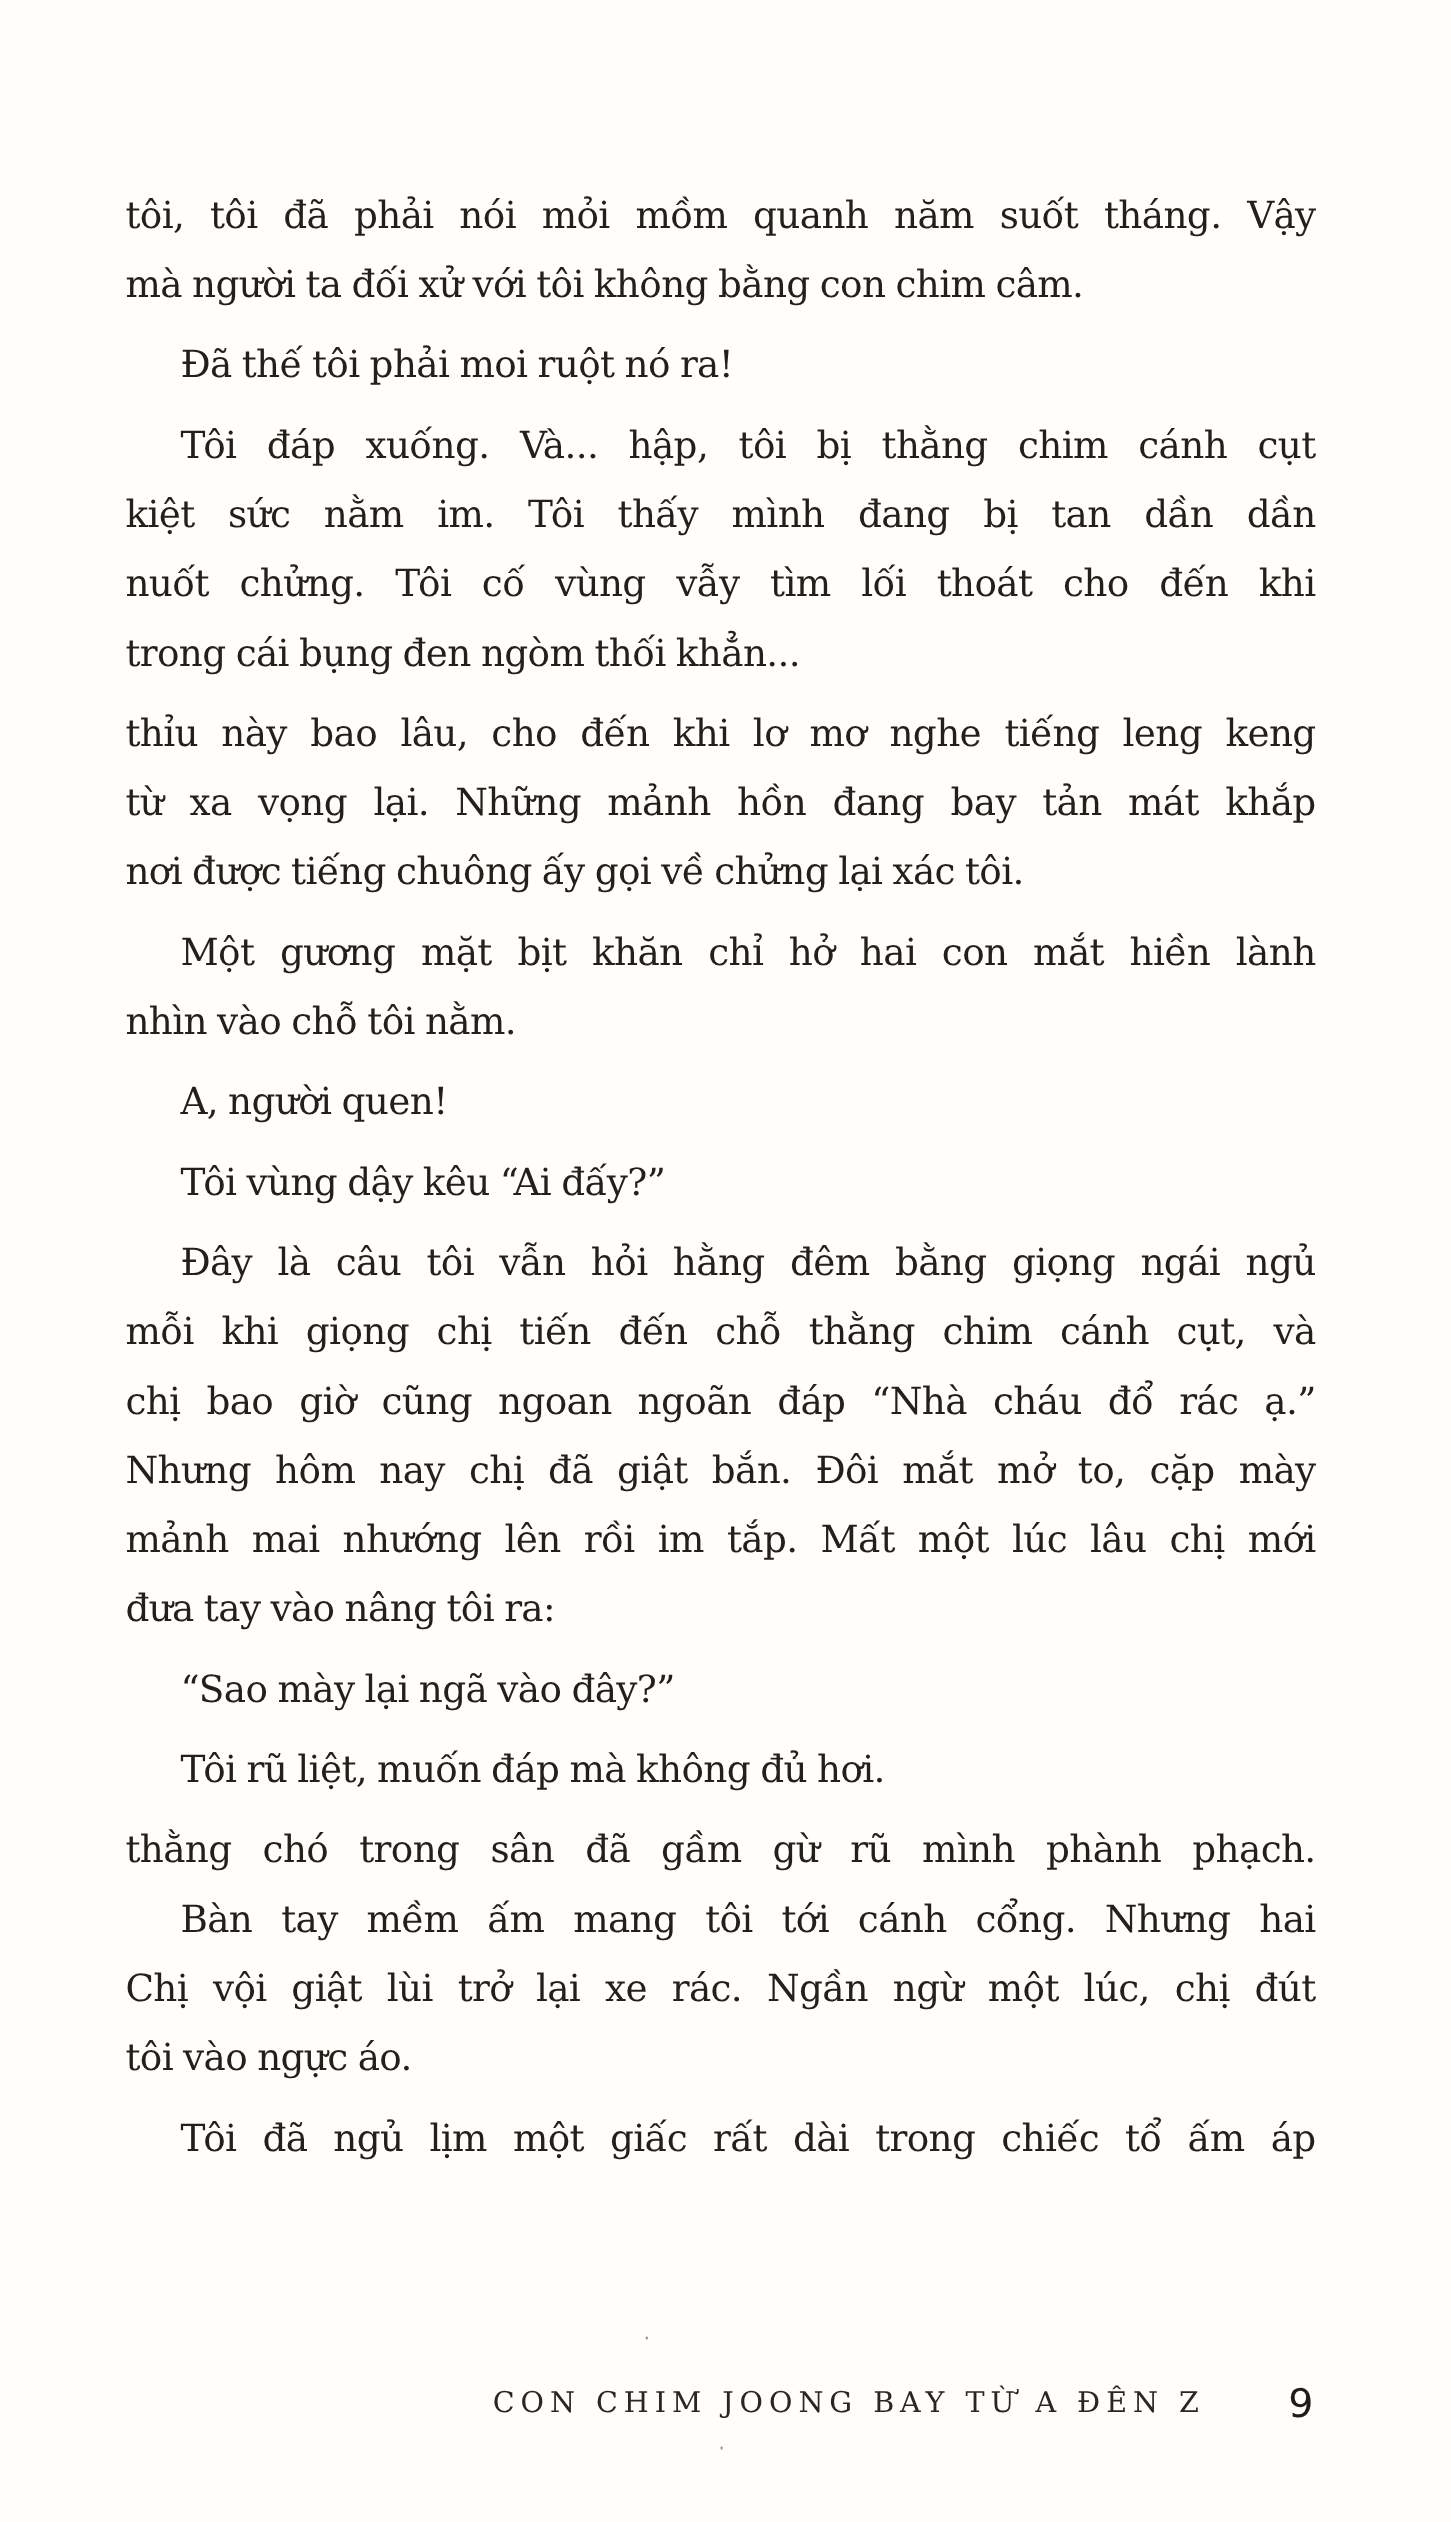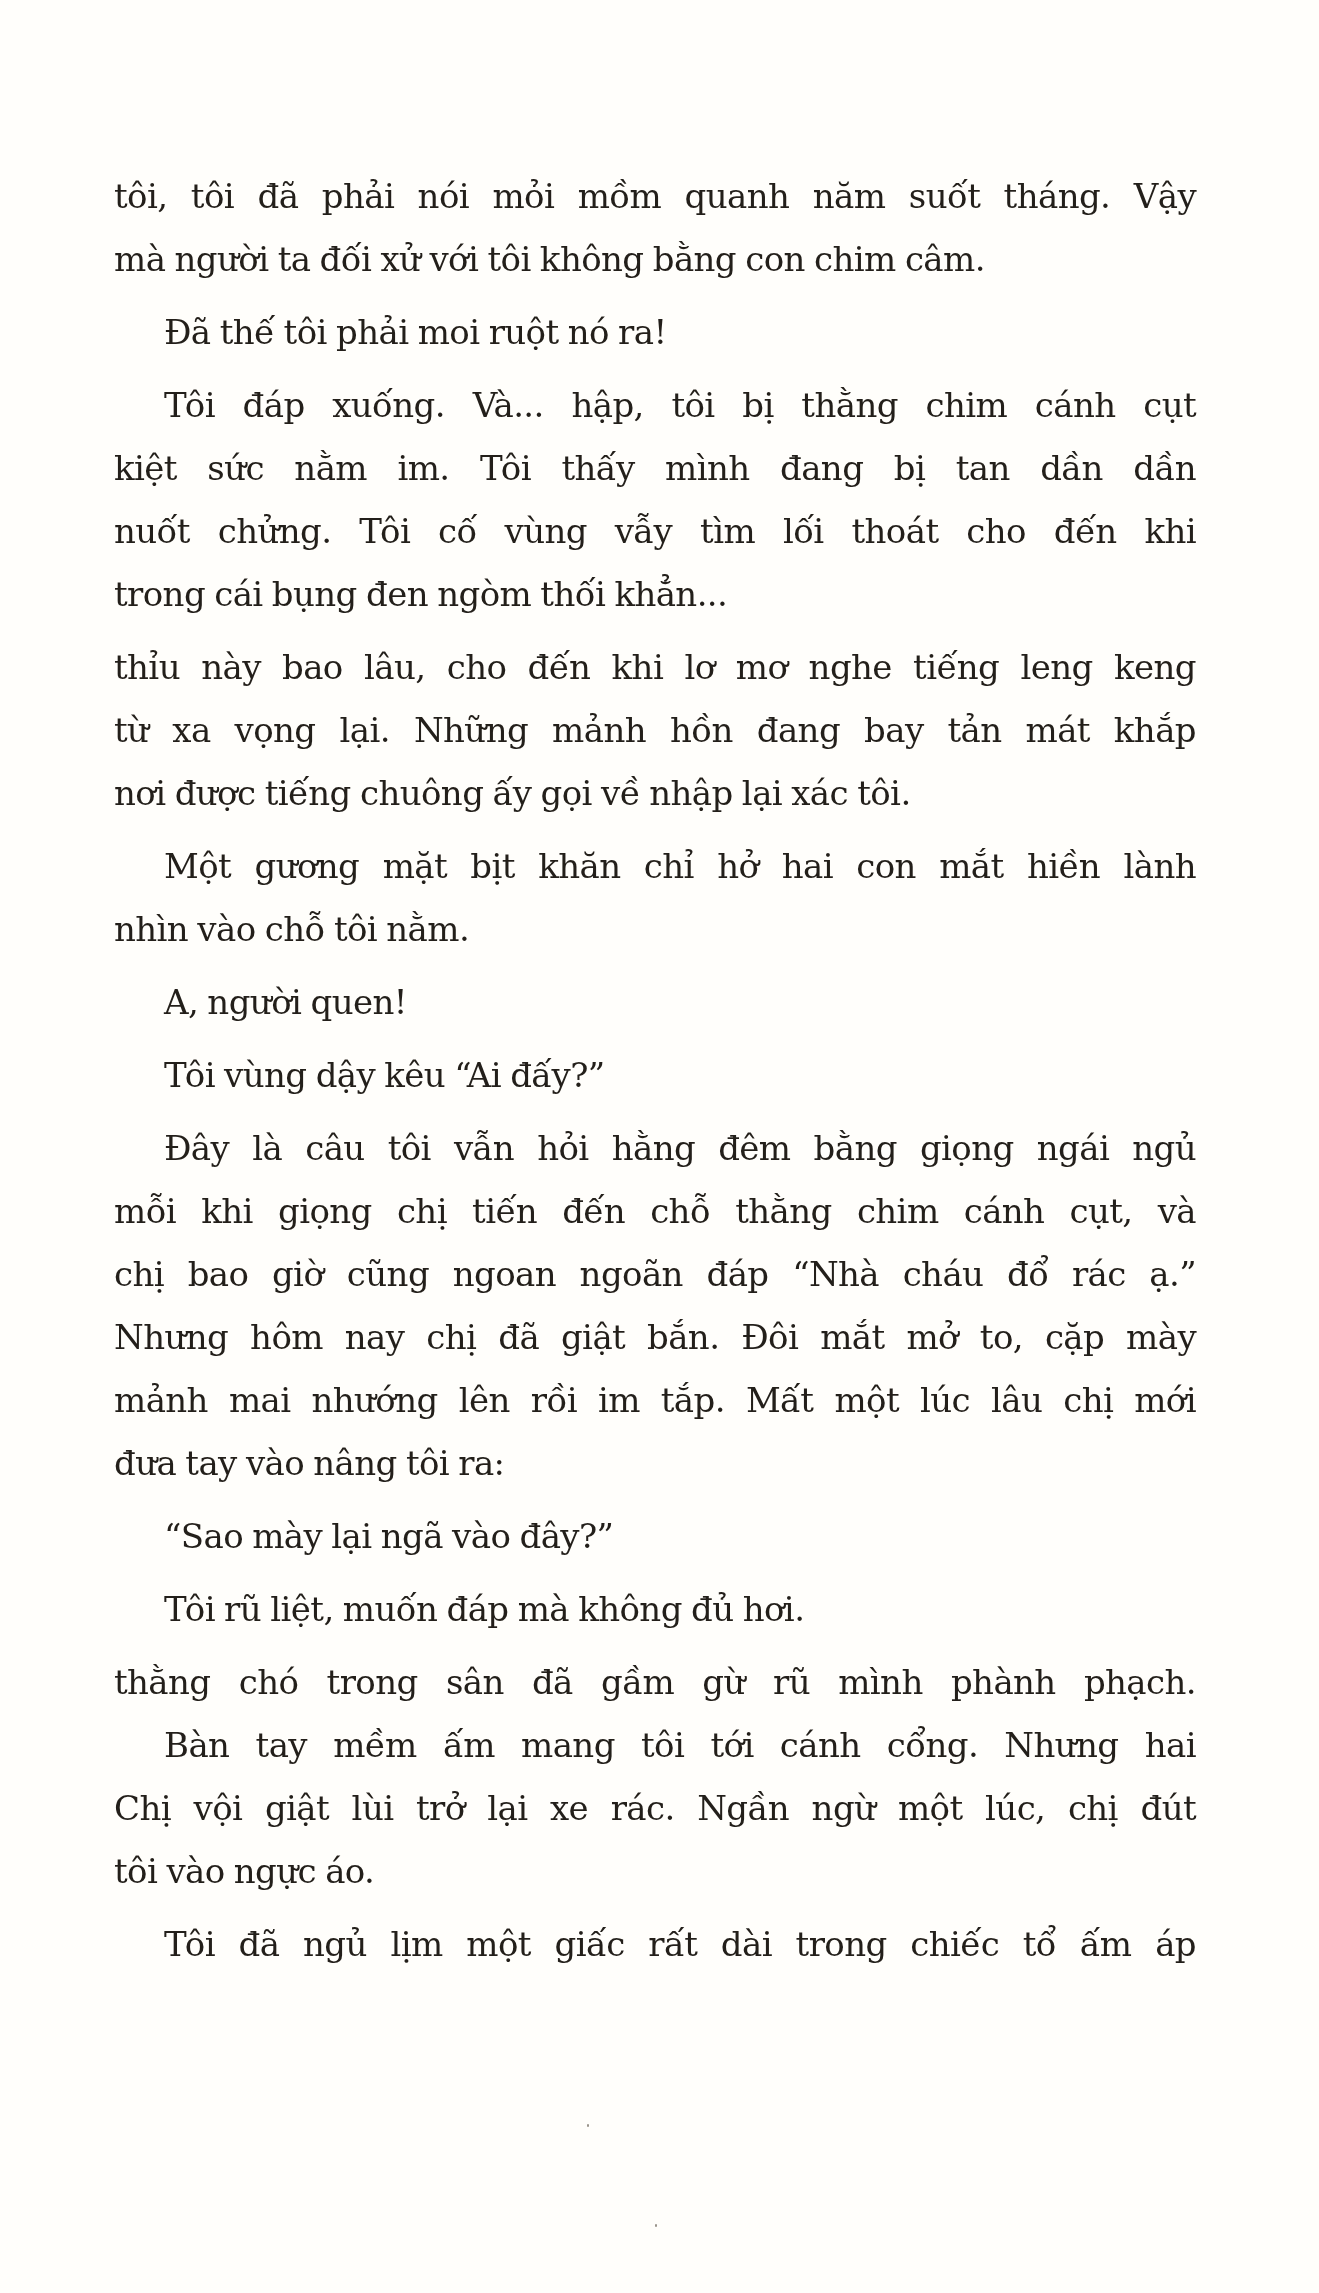--- a/index.html
+++ b/index.html
@@ -94,21 +94,21 @@
     <p class="para">
       <span class="line indent">Tôi đáp xuống. Và... hập, tôi bị thằng chim cánh cụt</span>
       <span class="line">kiệt sức nằm im. Tôi thấy mình đang bị tan dần dần</span>
       <span class="line">nuốt chửng. Tôi cố vùng vẫy tìm lối thoát cho đến khi</span>
       <span class="line last">trong cái bụng đen ngòm thối khẳn...</span>
     </p>
 
     <p class="para">
       <span class="line">thỉu này bao lâu, cho đến khi lơ mơ nghe tiếng leng keng</span>
       <span class="line">từ xa vọng lại. Những mảnh hồn đang bay tản mát khắp</span>
-      <span class="line last">nơi được tiếng chuông ấy gọi về nhập lại xác tôi.</span>
+      <span class="line last">nơi được tiếng chuông ấy gọi về chửng lại xác tôi.</span>
     </p>
 
     <p class="para">
       <span class="line indent">Một gương mặt bịt khăn chỉ hở hai con mắt hiền lành</span>
       <span class="line last">nhìn vào chỗ tôi nằm.</span>
     </p>
 
     <p class="para">
       <span class="line last indent">A, người quen!</span>
     </p>
@@ -143,14 +143,18 @@
 
     <p class="para">
       <span class="line indent">Tôi đã ngủ lịm một giấc rất dài trong chiếc tổ ấm áp</span>
     </p>
 
   </div>
 
   <span class="speck" style="left:587px; top:2124px;"></span>
   <span class="speck" style="left:655px; top:2224px;"></span>
 
+  <div class="footer">
+    <span class="running-title">CON CHIM JOONG BAY TỪ A ĐÊN Z</span>
+    <span class="page-number">9</span>
+  </div>
 
 </div>
 
 </body></html>

